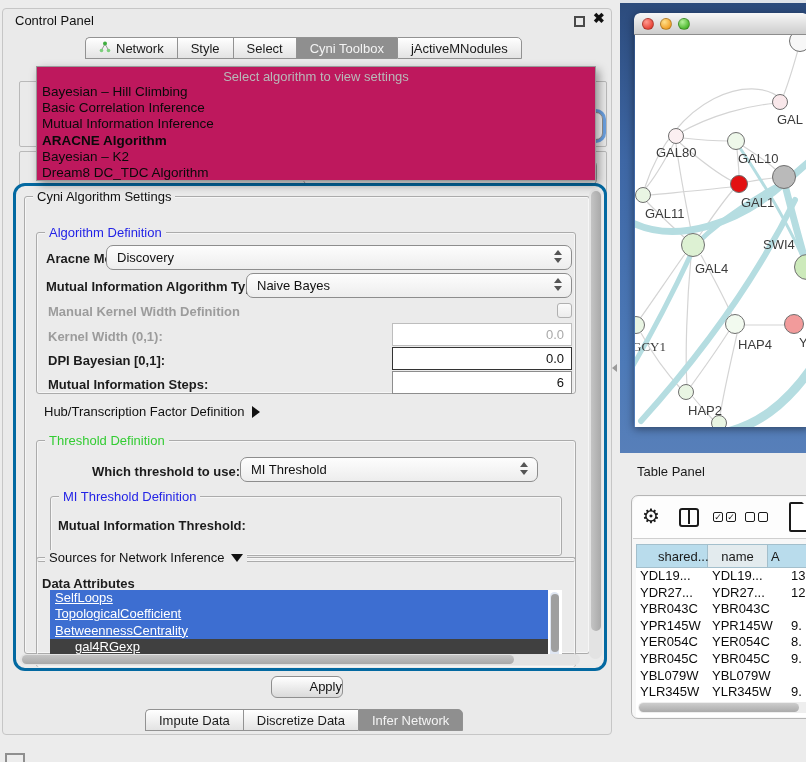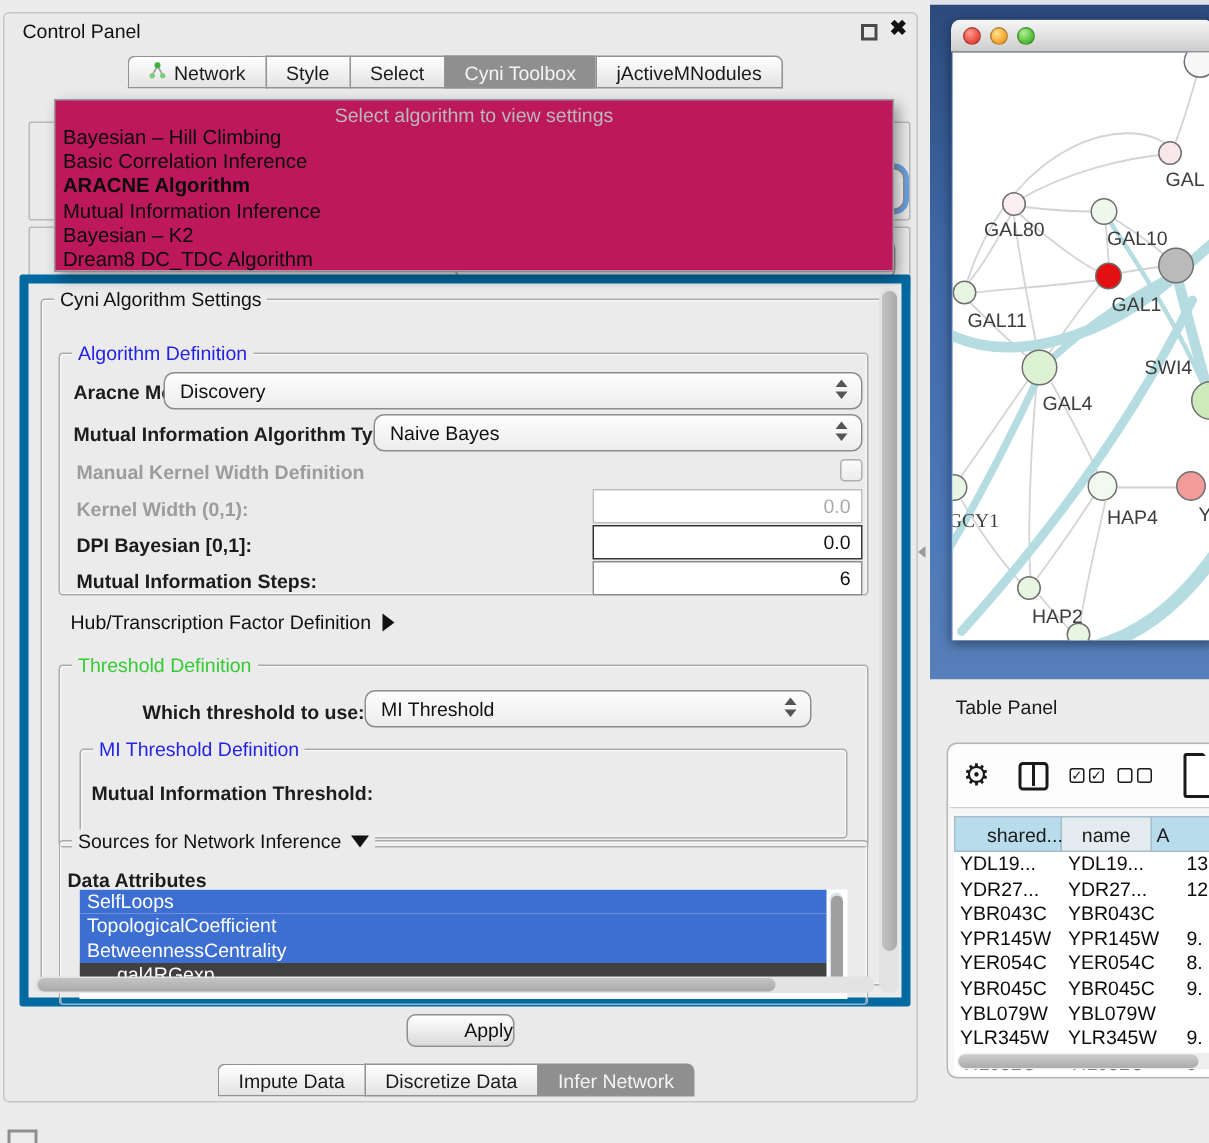--- a/index.html
+++ b/index.html
@@ -56,21 +56,21 @@
     position:absolute; top:2px; left:0; width:100%; text-align:center;
     font-size:13px; color:#b9b9b9;
   }
   #popup-items { position:absolute; top:17px; left:0; width:100%; }
   .popup-item { height:16.2px; line-height:16.2px; padding-left:5px; font-size:13.5px; color:#0a0a0a; }
   .popup-item.bold { font-weight:bold; }
 
   
   #settings-pane {
     position:absolute; left:10px; top:174px; width:594px; height:488px;
-    background:#ebebeb; border:6px solid #0369a1; border-radius:2px;
+    background:#ebebeb; border:3px solid #0369a1; border-radius:12px;
   }
   #settings-vscroll { position:absolute; right:2px; top:3px; width:13px; height:470px;
     background:#e3e3e3; border-radius:7px; }
   #settings-vscroll .thumb { position:absolute; left:1.5px; top:2px; width:10px; height:440px;
     background:linear-gradient(90deg,#c4c4c4,#a9a9a9); border-radius:6px; }
   #settings-hscroll { position:absolute; left:4px; bottom:3px; width:560px; height:11px;
     background:#e3e3e3; border-radius:6px; }
   #settings-hscroll .thumb { position:absolute; left:2px; top:1px; width:492px; height:9px;
     background:linear-gradient(#c4c4c4,#a9a9a9); border-radius:5px; }
 
@@ -106,21 +106,21 @@
   .tri-right { display:inline-block; width:0; height:0; margin-left:8px;
     border-top:6px solid transparent; border-bottom:6px solid transparent; border-left:8px solid #111;
     vertical-align:-2px; }
   .tri-down { display:inline-block; width:0; height:0; margin-left:6px;
     border-left:6px solid transparent; border-right:6px solid transparent; border-top:8px solid #111;
     vertical-align:0px; }
 
   #attr-list { position:absolute; left:44px; top:586px; width:512px; height:73px;
     background:#ffffff; overflow:hidden; }
   .attr-row { height:16.4px; line-height:16.4px; padding-left:5px;
-    font-size:13px; color:#ffffff; width:498px; }
+    font-size:13px; color:#ffffff; width:498px;text-decoration:underline; }
   #attr-scroll { position:absolute; right:3px; top:2px; width:9px; height:66px;
     background:#dfe6f2; border-radius:5px; }
   #attr-scroll .thumb { position:absolute; left:0.5px; top:2px; width:8px; height:58px;
     background:#9f9f9f; border-radius:4px; }
 
   #apply-btn { position:absolute; left:268px; top:667px; width:72px; height:22px;
     background:linear-gradient(#ffffff,#dadada); border:1px solid #8f8f8f; border-radius:6px;
     font-size:13px; color:#111; text-align:right; line-height:20px; }
 
   
@@ -318,22 +318,22 @@
         <div class="tab selected">
           <span>Infer Network</span>
         </div>
       </div>
 
     <div id="algo-popup">
       <div id="algo-popup-placeholder">Select algorithm to view settings</div>
       <div id="popup-items">
           <div class="popup-item">Bayesian – Hill Climbing</div>
           <div class="popup-item">Basic Correlation Inference</div>
+          <div class="popup-item">Mutual Information Inference</div>
           <div class="popup-item bold">ARACNE Algorithm</div>
-          <div class="popup-item">Mutual Information Inference</div>
           <div class="popup-item">Bayesian – K2</div>
           <div class="popup-item">Dream8 DC_TDC Algorithm</div>
         </div>
     </div>
   </div>
 
   <div id="gutter-arrow"></div>
 
   <div id="network-frame">
     <div id="mac-window">

